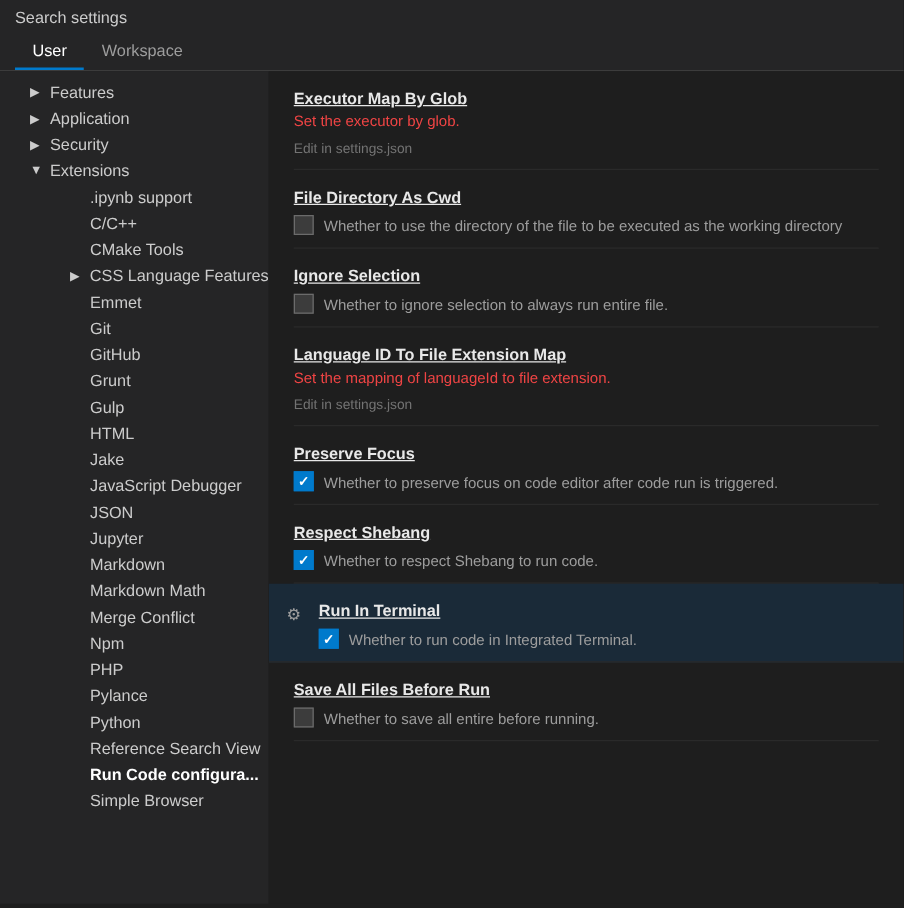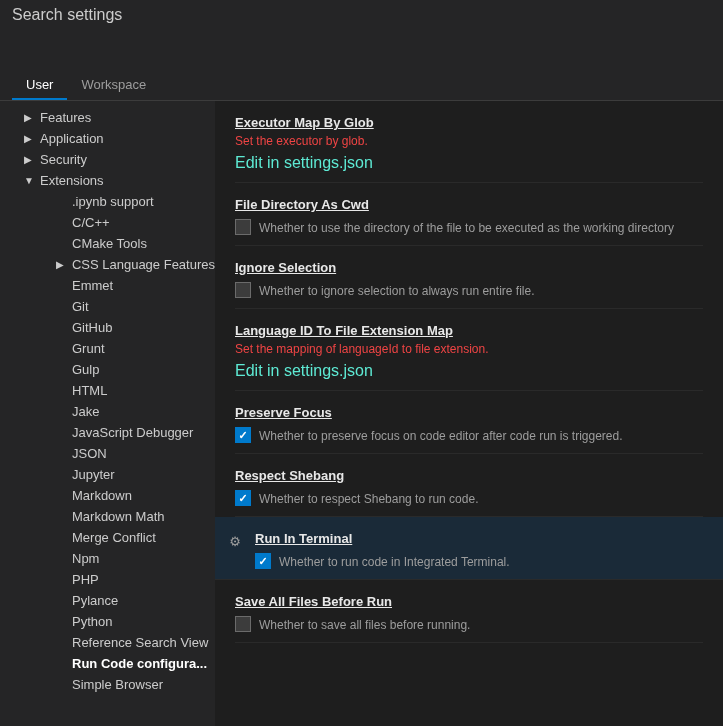--- a/index.html
+++ b/index.html
@@ -14,27 +14,26 @@
     }
 
     
     .header {
       background: #252526;
       padding: 6px 12px 0 12px;
       border-bottom: 1px solid #3c3c3c;
     }
     .header-title {
       color: #cccccc;
-      font-size: 16px;
+      font-size: 13px;
       padding-bottom: 6px;
     }
     .tabs {
       display: flex;
       gap: 0;
-      margin-top: 41px;
     }
     .tab {
       padding: 6px 14px;
       font-size: 13px;
       cursor: pointer;
       color: #9d9d9d;
       border-bottom: 2px solid transparent;
     }
     .tab.active {
       color: #ffffff;
@@ -103,22 +102,22 @@
       font-weight: 600;
       margin-bottom: 4px;
       text-decoration: underline;
     }
     .setting-desc {
       font-size: 12px;
       color: #ef4444;
       margin-bottom: 6px;
     }
     .edit-link {
-      font-size: 16px;
-      color: #5eead4;
+      font-size: 11px;
+      color: #737373;
       cursor: pointer;
       text-decoration: none;
     }
 
     
     .checkbox-row {
       display: flex;
       align-items: flex-end;
       gap: 8px;
       margin-top: 6px;
@@ -376,18 +375,18 @@
       <div class="checkbox-row">
         <div class="checkbox-wrapper checked"></div>
         <span class="checkbox-label">Whether to run code in Integrated Terminal.</span>
       </div>
     </div>
 
     <div class="setting-block">
       <div class="setting-title">Save All Files Before Run</div>
       <div class="checkbox-row">
         <div class="checkbox-wrapper"></div>
-        <span class="checkbox-label">Whether to save all files before running.</span>
+        <span class="checkbox-label">Whether to save all entire before running.</span>
       </div>
     </div>
 
   </div>
 </div>
 
 </body></html>

